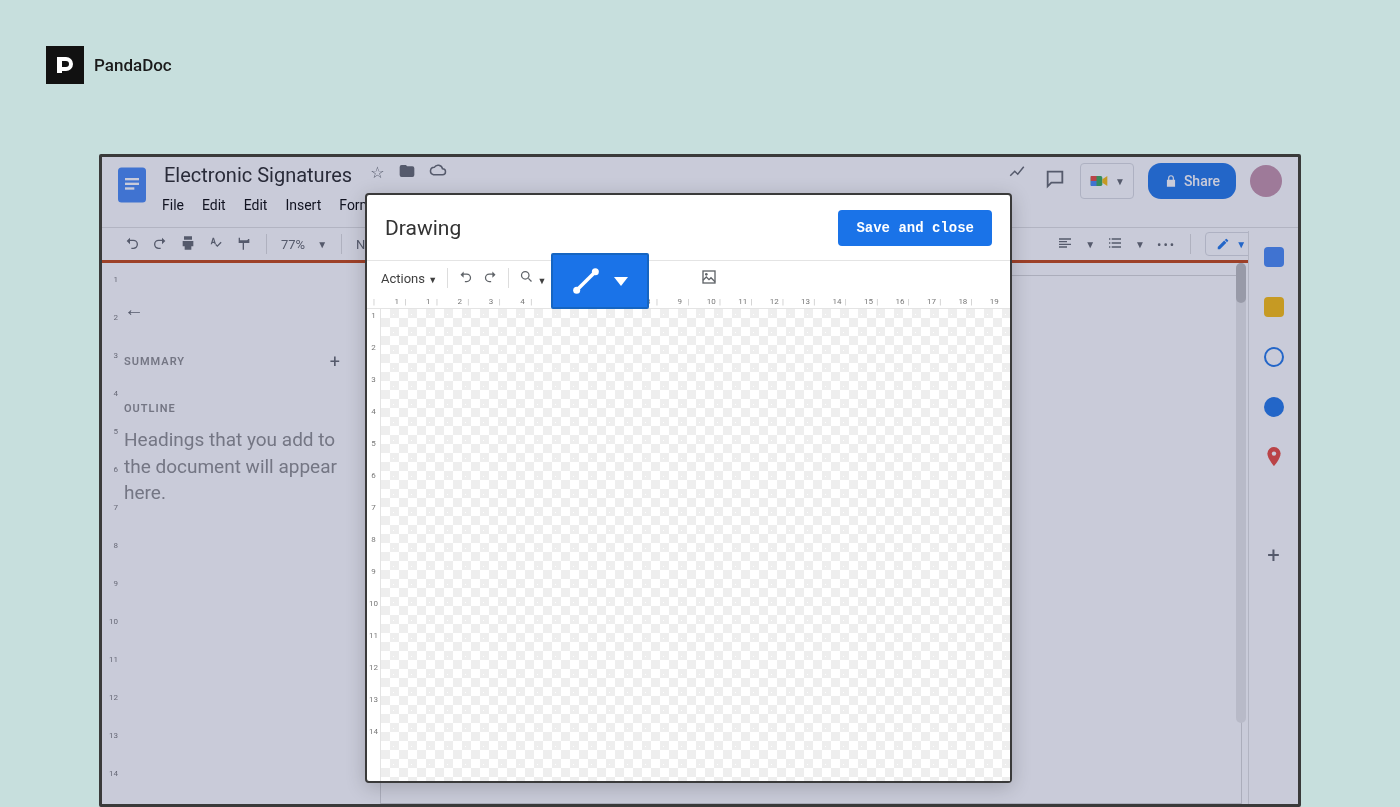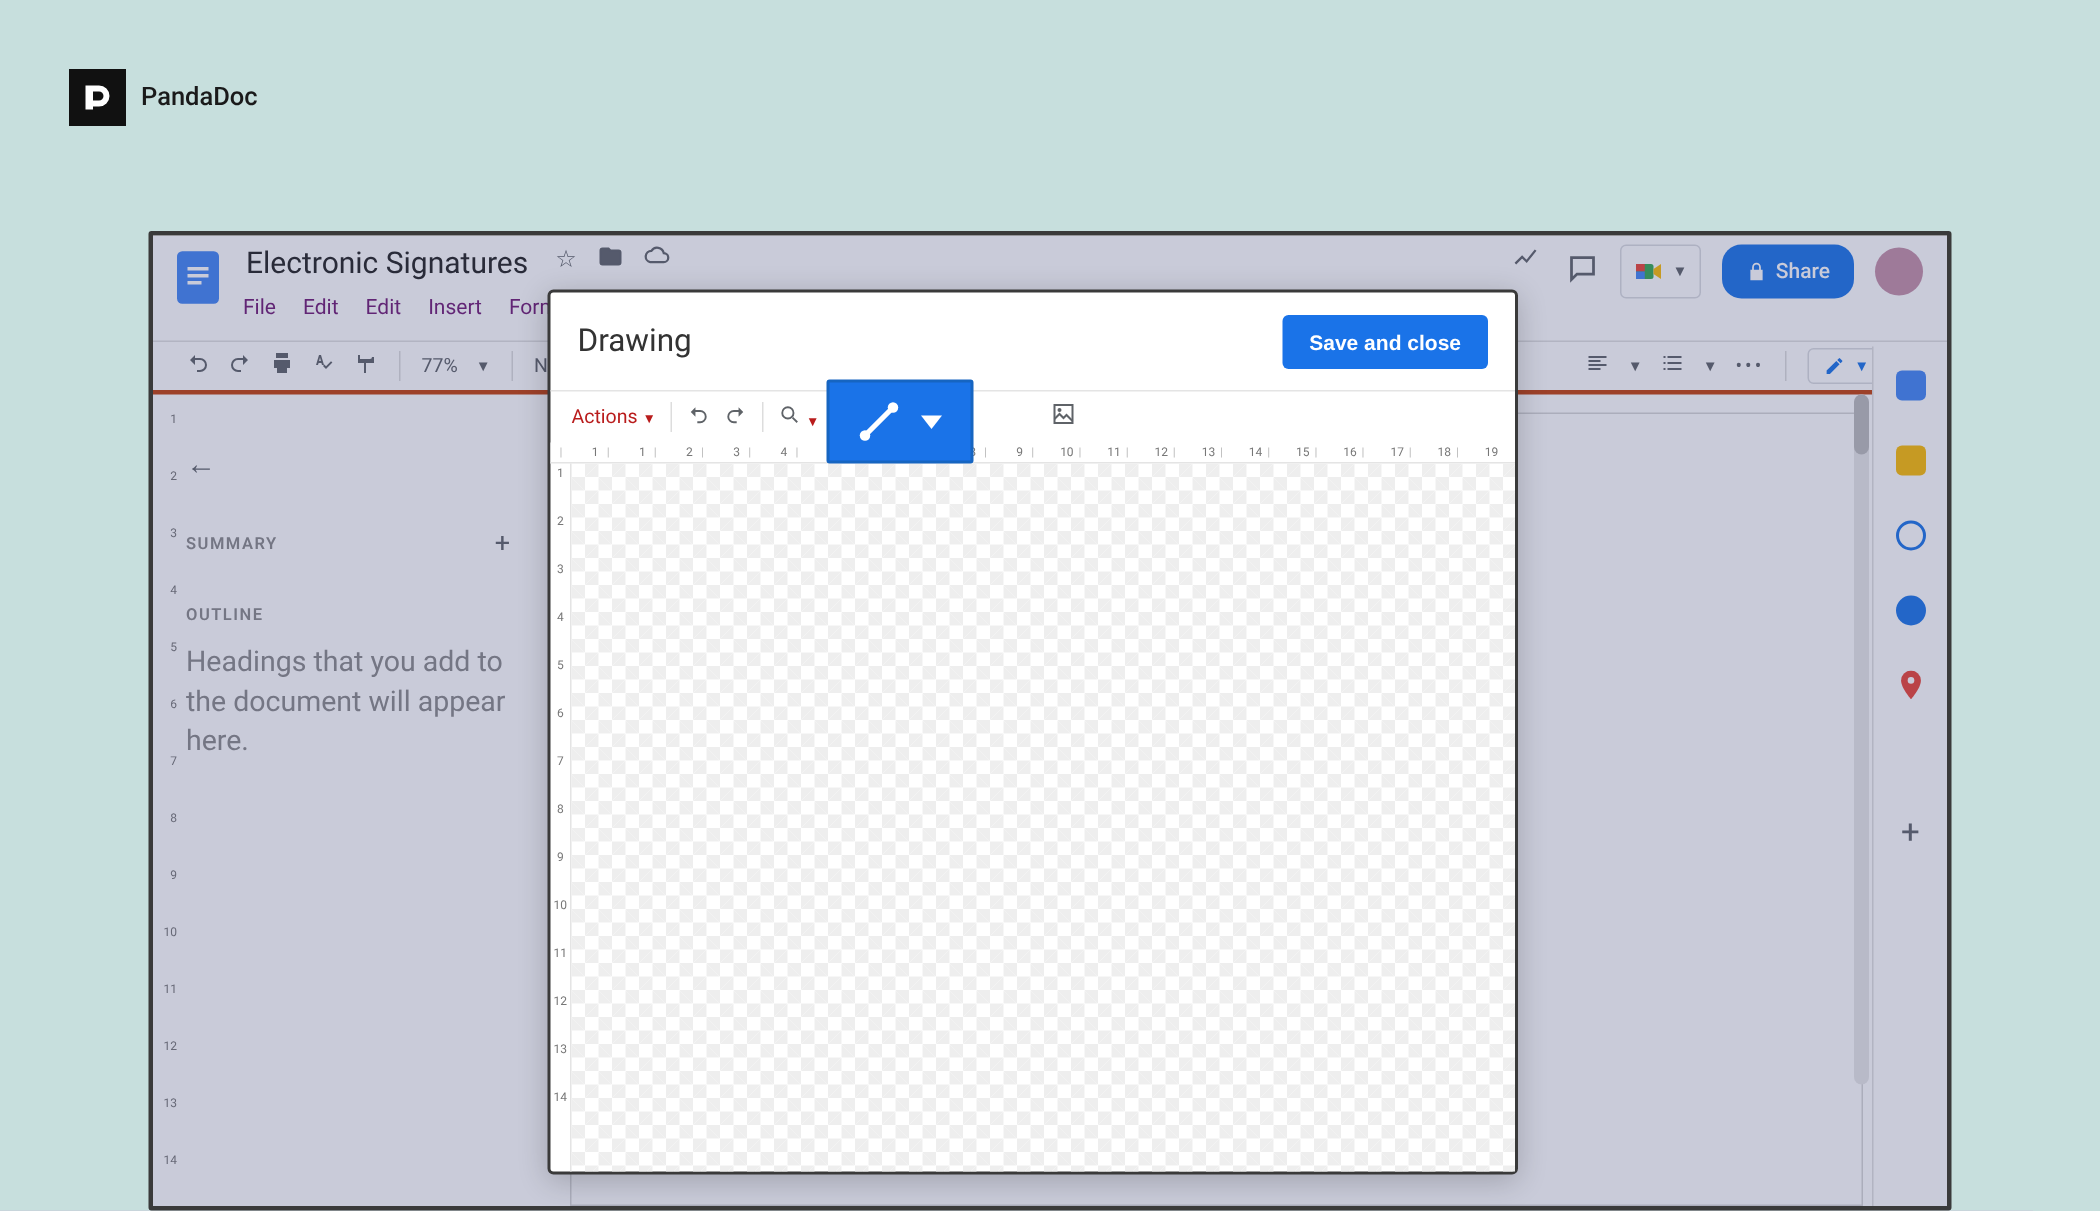--- a/index.html
+++ b/index.html
@@ -72,21 +72,21 @@
   display:flex; align-items:center; gap:6px;
   height:36px; padding:0 16px; border-radius:4px;
 }
 .share-btn { background:#1a73e8; color:#fff; font-size:14px; font-weight:500;border-radius:13px; }
 .meet-btn { background:#fff; border:1px solid #dadce0; padding:0 8px; }
 .avatar { width:32px; height:32px; border-radius:50%; background:#c48fa7; margin-right:2px;}
 
 
 .menu-bar {
   position:absolute; top:40px; left:60px; height:26px;
-  display:flex; gap:18px; font-size:14px; color:#701a75;
+  display:flex; gap:18px; font-size:14px; color:#000000;
 }
 
 .toolbar {
   position:absolute; top:70px; left:0; right:0; height:36px;
   border-top:1px solid #e0e0e0; border-bottom:3px solid #c2410c;
   display:flex; align-items:center; gap:12px;
   padding-left:22px; color:#5f6368; font-size:13px;
 }
 .toolbar .sep { width:1px; height:20px; background:#dcdcdc; margin:0 2px;}
 .toolbar .right { margin-left:auto; margin-right:18px; display:flex; align-items:center; gap:12px;}
@@ -135,25 +135,25 @@
   display:flex; flex-direction:column;
   box-shadow:0 4px 20px rgba(0,0,0,0.2);
 }
 .dialog-header{
   height:66px; display:flex; align-items:center; justify-content:space-between;
   padding:0 18px; border-bottom:1px solid #e4e4e4;
 }
 .dialog-title{font-size:21px; color:#333;font-weight:400;}
 .save-btn{
   background:#1a73e8; color:#fff; font-size:14px; font-weight:600;
-  border:none; padding:10px 18px; border-radius:4px;
+  border:none; padding:10px 18px; border-radius:4px;font-family:Liberation Mono, monospace;
 }
 .draw-toolbar{
   height:34px; display:flex; align-items:center; gap:10px;
-  padding:0 14px; font-size:13px; color:#b91c1c;
+  padding:0 14px; font-size:13px; color:#404040;
   position:relative;
 }
 .draw-toolbar .sep{width:1px;height:20px;background:#ddd;}
 .actions-btn{font-size:13px;}
 .line-callout{
   position:absolute;
   top:-8px; left:184px;
   width:98px; height:56px;
   background:#1a73e8;
   border:2px solid #1665c1;

